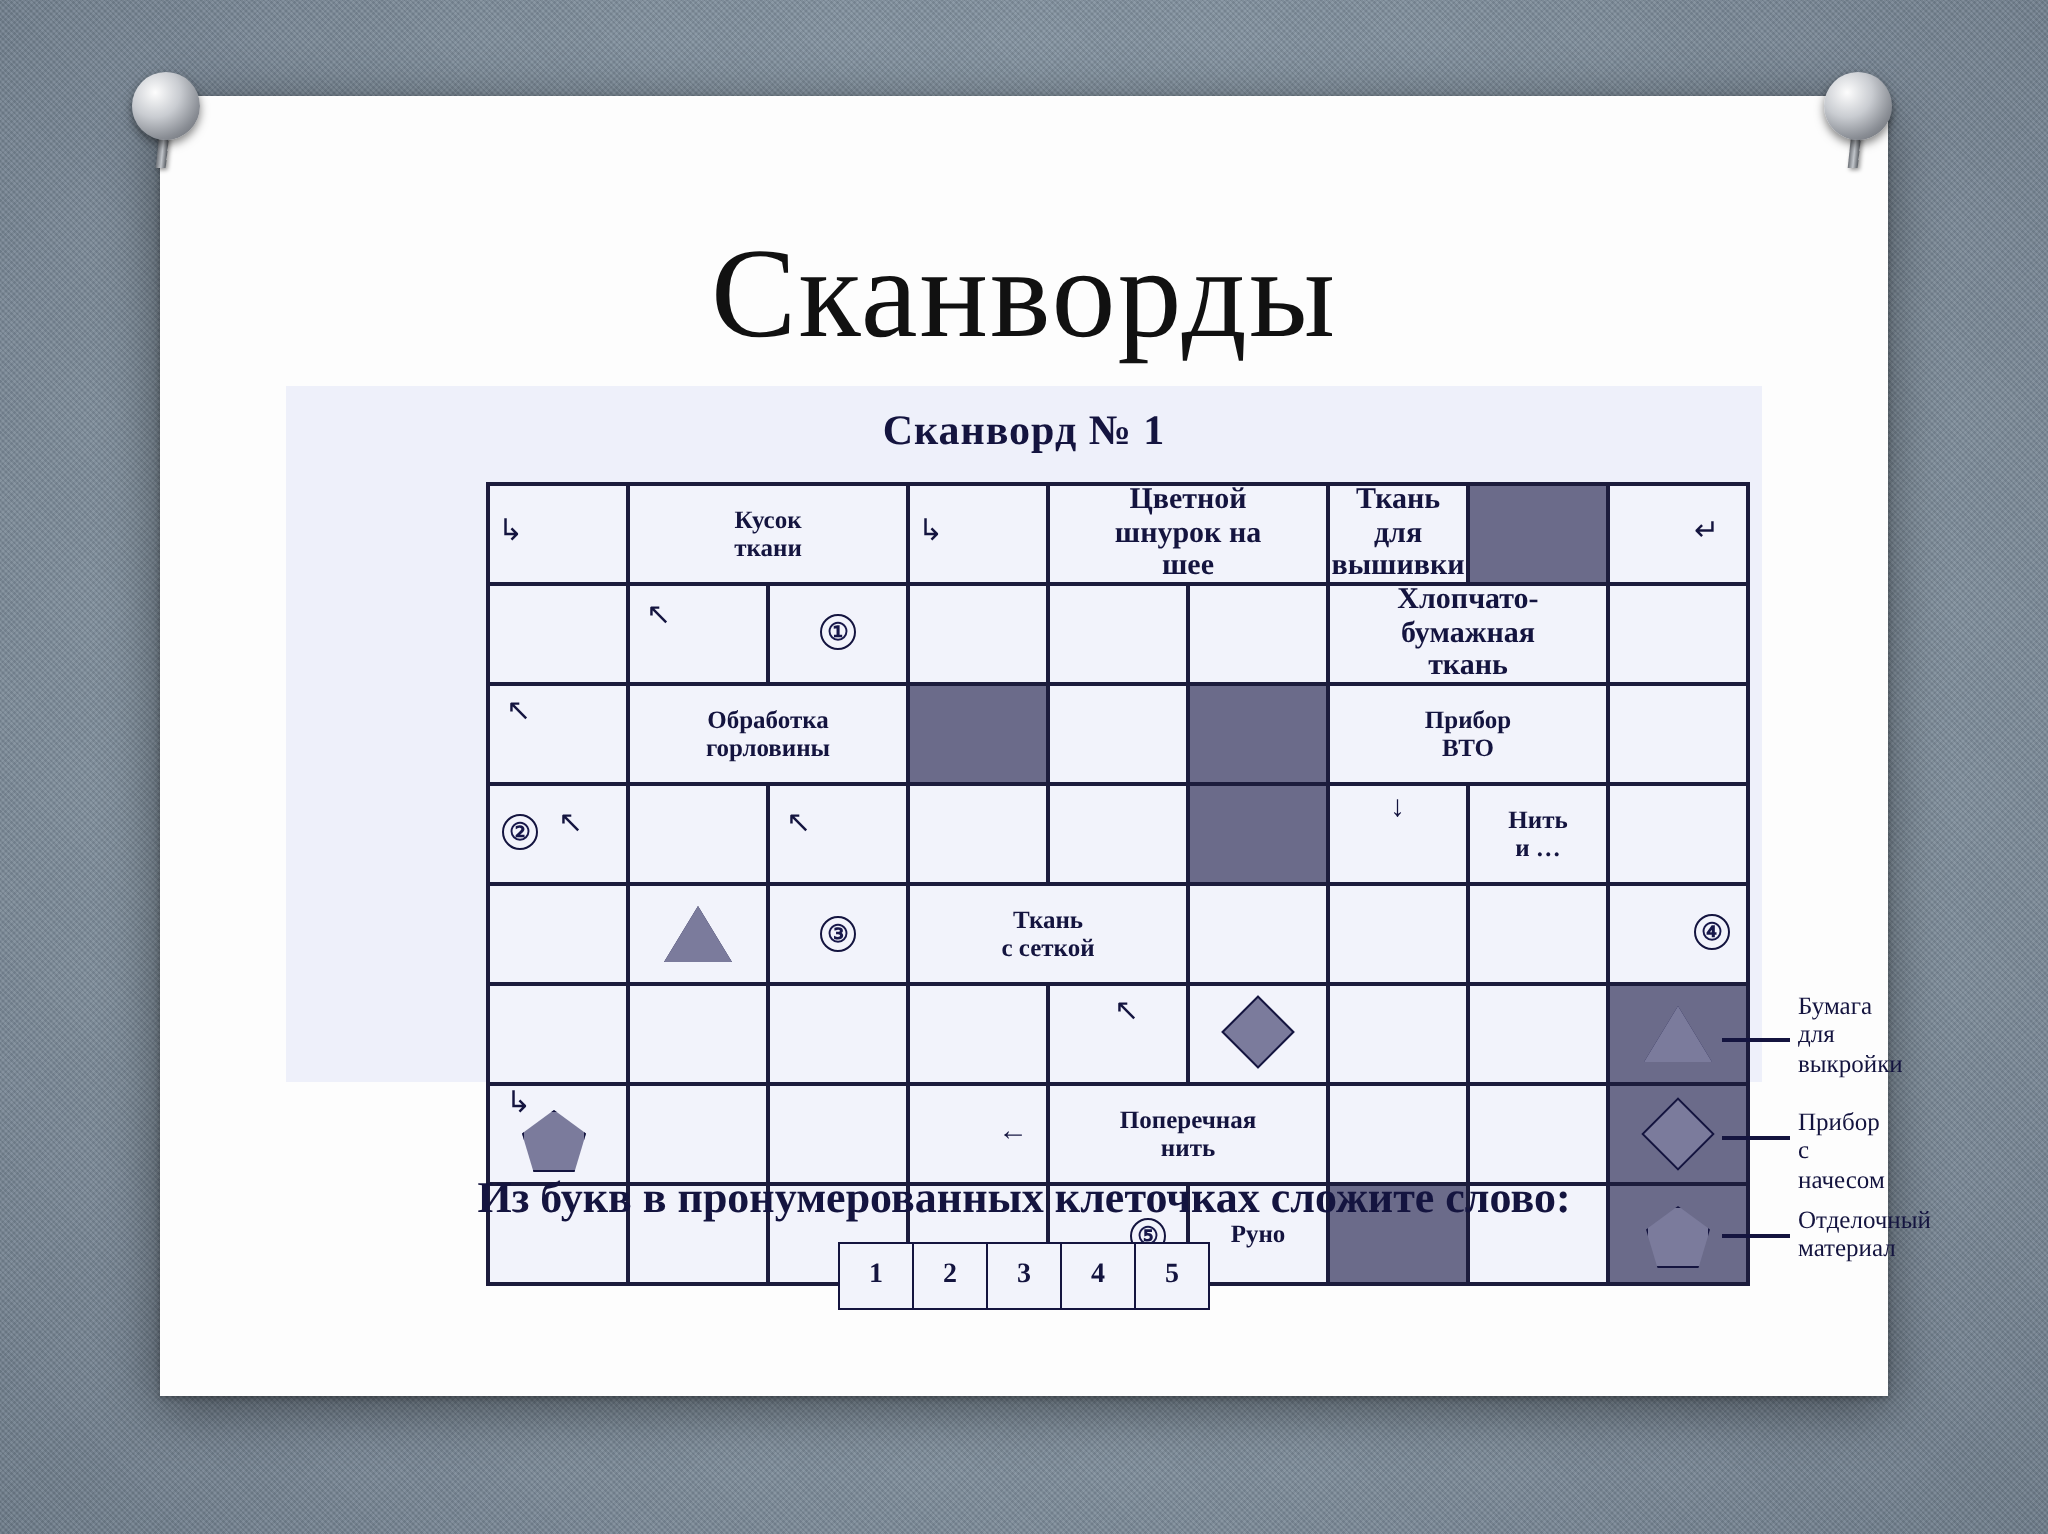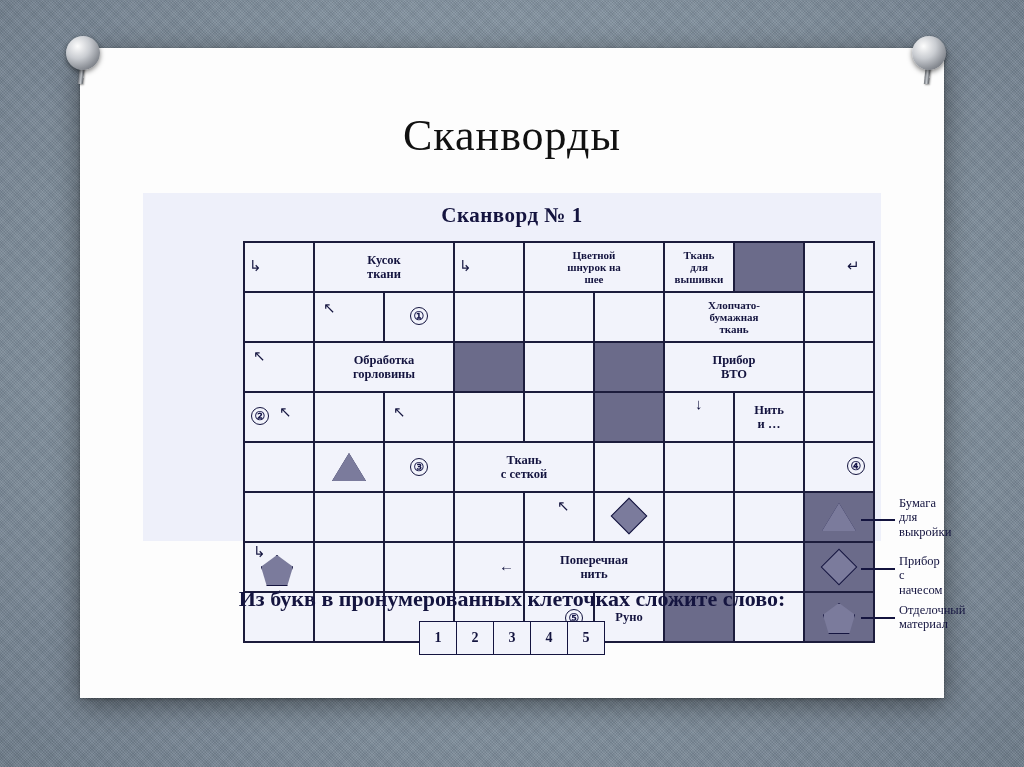--- a/index.html
+++ b/index.html
@@ -36,21 +36,21 @@
     background:linear-gradient(90deg,#6f7379,#c2c6cb,#5a5e64);
     transform:skewX(-6deg);
     box-shadow:1px 1px 2px rgba(0,0,0,.4);
   }
   #pin-left{left:62px;top:36px;}
   #pin-right{left:908px;top:36px;}
 
   
   #title{
     position:absolute;left:0;top:62px;width:100%;text-align:center;
-    font-size:44px;color:#111;font-family:"Liberation Serif", serif;
+    font-size:64px;color:#111;font-family:"Liberation Serif", serif;
     letter-spacing:1px;
   }
 
   
   #scan{
     position:absolute;left:63px;top:145px;width:738px;height:348px;
     background:#eef0fa;
     color:#17174a;
   }
   #scan-title{
@@ -63,21 +63,21 @@
     width:68px;height:48px;border:2px solid #1c1c3c;
     padding:0;position:relative;vertical-align:middle;
     background:#f2f3fb;
   }
   table.grid td.dark{background:#6b6b8a;}
   .clue{
     position:absolute;inset:0;display:flex;align-items:center;justify-content:center;
     text-align:center;font-size:12.5px;font-weight:bold;line-height:1.12;
     font-family:"Liberation Serif", serif;color:#14143f;padding:1px;
   }
-  .clue.small{font-size:11px;}
+  .clue.small{font-size:15px;}
   .num{
     position:absolute;font-size:12px;font-weight:bold;
     width:16px;height:16px;border:1.4px solid #14143f;border-radius:50%;
     display:flex;align-items:center;justify-content:center;line-height:1;
   }
   
   .arr{position:absolute;color:#14143f;font-size:15px;line-height:1;}
   
   .shape{position:absolute;}
   .tri{

